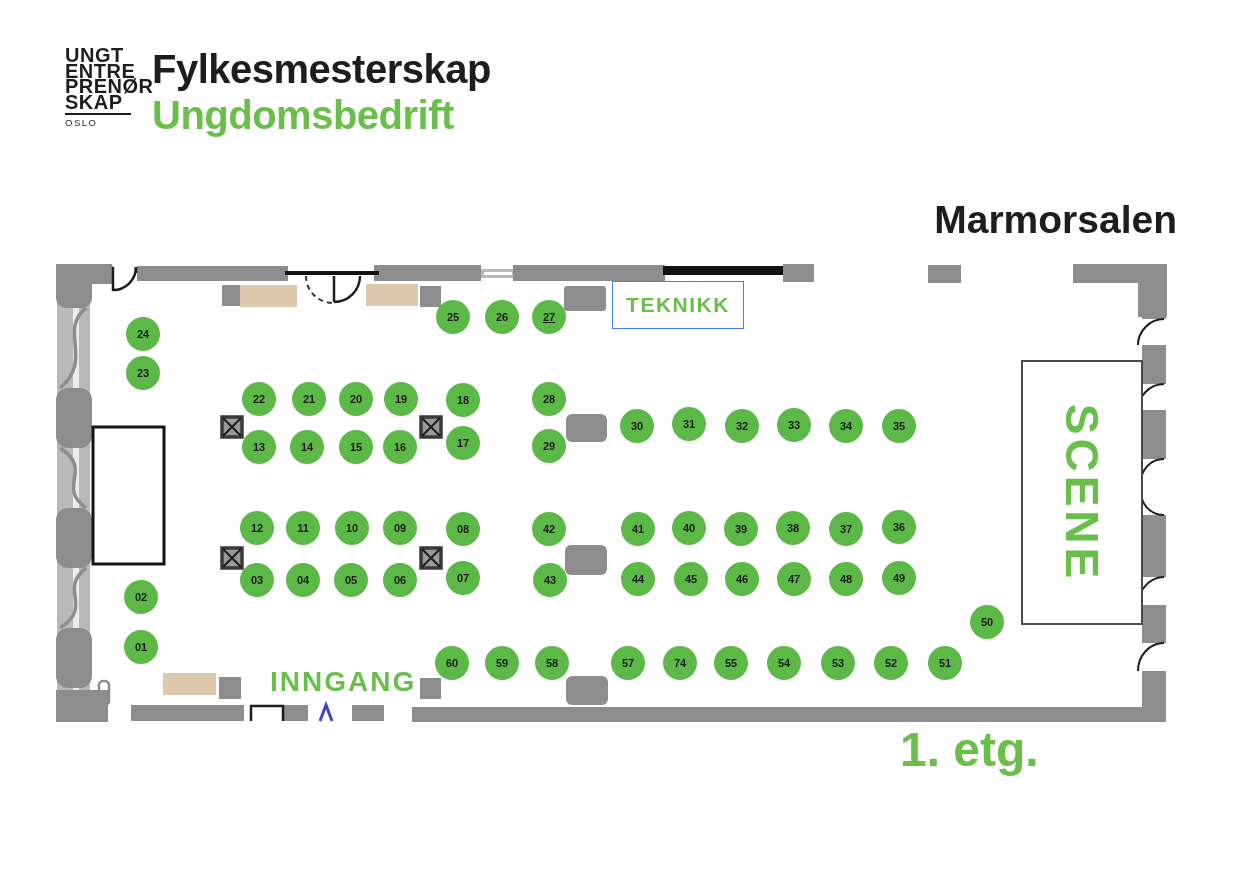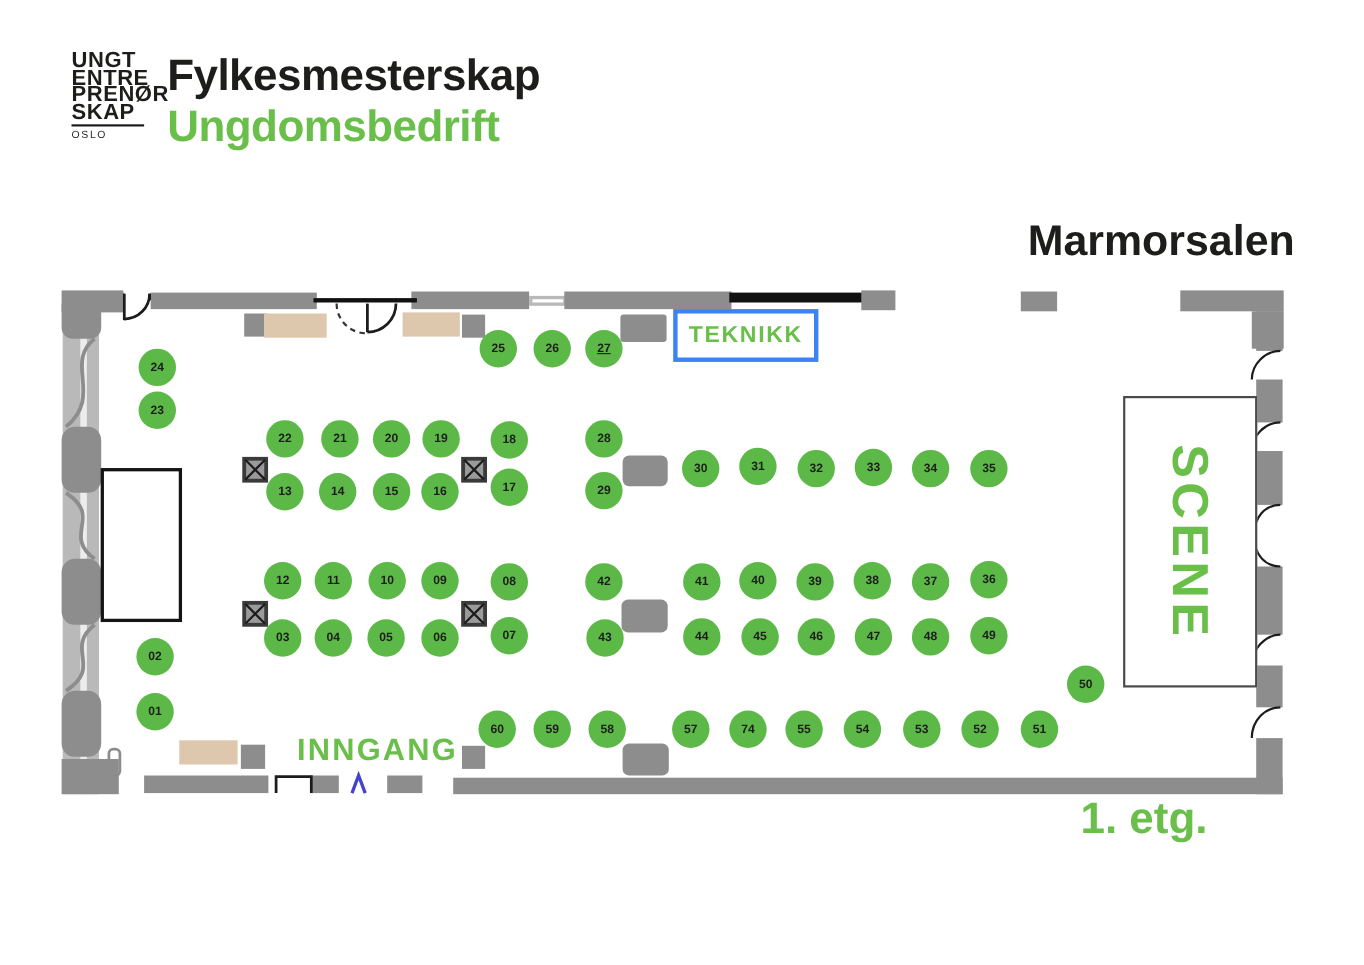--- a/index.html
+++ b/index.html
@@ -22,24 +22,24 @@
   
   .logo{left:65px;top:48px;width:78px;line-height:1;}
   .logo-line{font-size:20px;font-weight:900;letter-spacing:.5px;line-height:15.5px;color:var(--ink);}
   .logo-rule{width:66px;border-top:2px solid var(--ink);margin:3px 0 3px 0;}
   .logo-sub{font-size:9.5px;letter-spacing:1.5px;color:#2b2b2b;}
   .headline{left:152px;top:46px;}
   .headline-1{font-size:40px;font-weight:800;letter-spacing:-.5px;color:var(--ink);line-height:46px;}
   .headline-2{font-size:40px;font-weight:600;letter-spacing:-.5px;color:var(--text-green);line-height:46px;}
 
   .room-title{left:870px;top:198px;width:307px;text-align:right;font-size:39px;font-weight:800;color:var(--ink);}
-  .floor-label{left:900px;top:722px;width:280px;text-align:center;font-size:40px;font-weight:800;color:var(--text-green);}
+  .floor-label{left:900px;top:722px;width:280px;text-align:left;font-size:48px;font-weight:800;color:var(--text-green);}
   .entrance-label{left:270px;top:666px;font-size:28px;font-weight:800;letter-spacing:2px;color:var(--text-green);}
 
-  .teknikk-box{left:612px;top:281px;width:132px;height:48px;background:#fff;border:4px solid #3b82f6;
+  .teknikk-box{left:612px;top:281px;width:132px;height:48px;background:#fff;border:1px solid #3b82f6;
     display:flex;align-items:center;justify-content:center;}
   .teknikk-label{font-size:21px;font-weight:800;letter-spacing:1.5px;color:var(--text-green);}
 
   .scene-box{left:1021px;top:360px;width:122px;height:265px;background:#fff;border:2.5px solid #4a4a4a;}
   .scene-label{position:absolute;left:50%;top:50%;transform:translate(-50%,-50%) rotate(90deg);
     font-size:46px;font-weight:800;letter-spacing:4px;white-space:nowrap;color:var(--text-green);}
 
   .plan-svg{left:0;top:0;}
 
   .booth{

